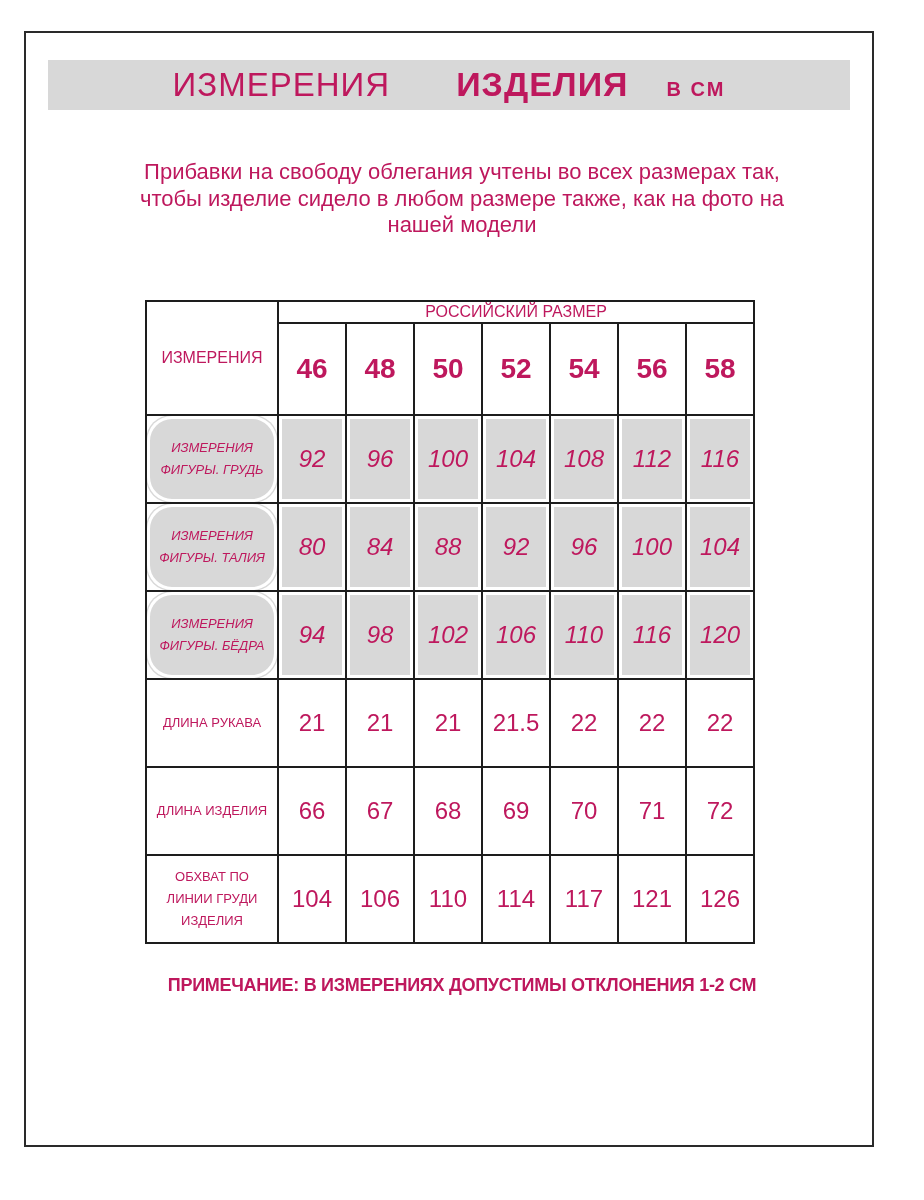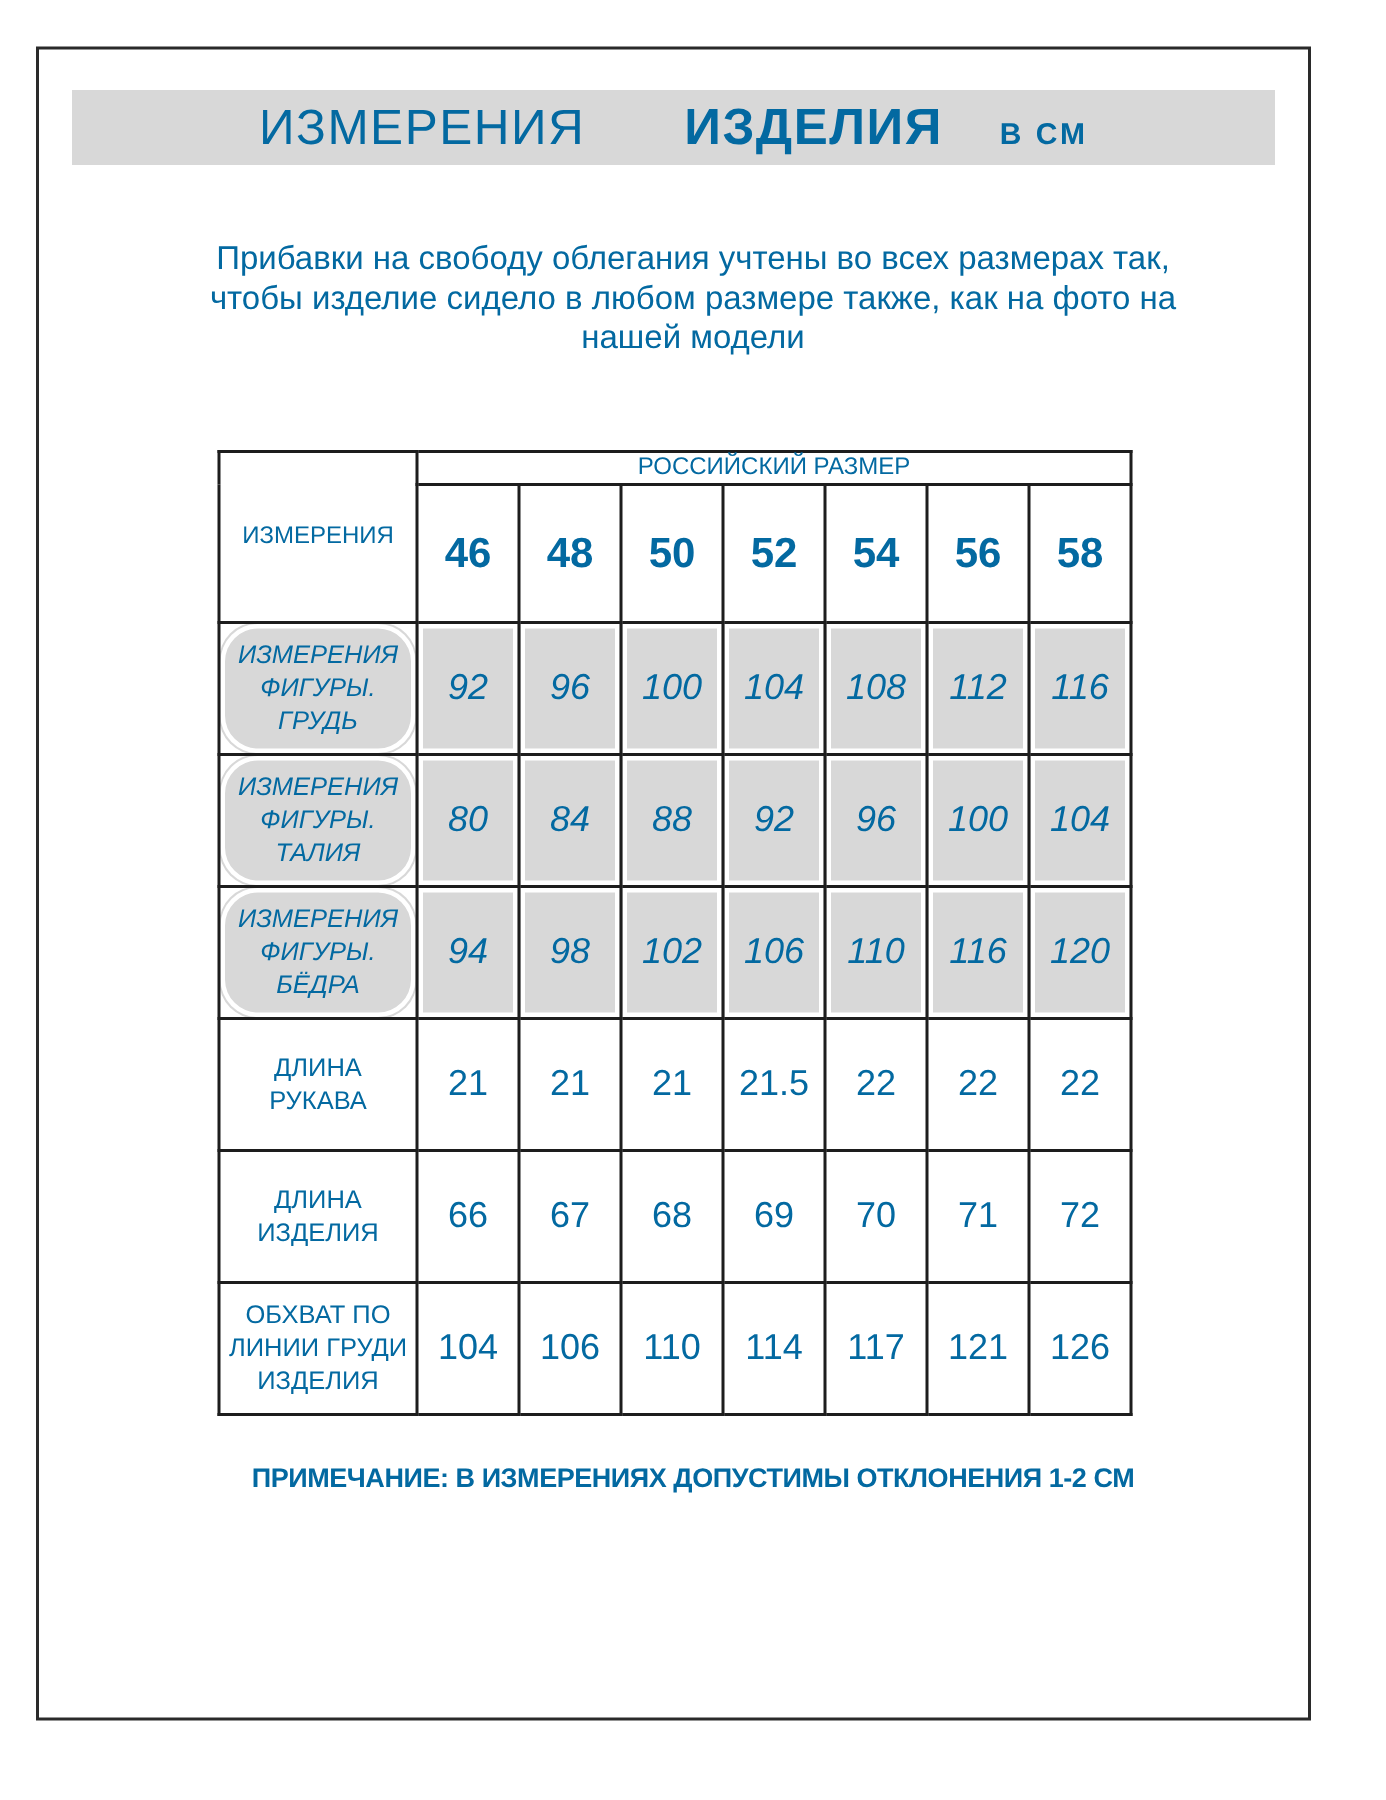--- a/index.html
+++ b/index.html
@@ -1,18 +1,18 @@
 <!DOCTYPE html>
 <html><head>
 <meta charset="utf-8">
 <style>
   html,body{margin:0;padding:0;background:#ffffff;}
   .page{
     position:relative;width:924px;height:1200px;background:#ffffff;
-    font-family:"Liberation Sans", sans-serif;color:#0369a1;overflow:hidden;
+    font-family:"Liberation Sans", sans-serif;color:#be185d;overflow:hidden;
   }
   .frame{
     position:absolute;left:24px;top:31px;width:846px;height:1112px;
     border:2px solid #2a2a2a;
   }
   .titlebar{
     position:absolute;left:48px;top:60px;width:802px;height:50px;
     background:#d8d8d8;display:flex;align-items:baseline;justify-content:center;
   }
   .titlebar .t1{font-size:33px;font-weight:400;letter-spacing:1px;line-height:50px;}
@@ -31,21 +31,21 @@
     border-collapse:collapse;table-layout:fixed;width:608px;
   }
   table.size-table td,table.size-table th{
     border:2px solid #1d1d1d;text-align:center;vertical-align:middle;
     padding:0 4px;box-sizing:border-box;font-weight:400;
   }
   tr.hdr-top td{height:22px;font-size:16px;}
   tr.hdr-sizes td{height:92px;font-size:28px;font-weight:700;}
   td.corner{font-size:18px;}
   tbody td{height:88px;}
-  td.rlabel{font-size:17px;line-height:22px;border-radius:25px;}
+  td.rlabel{font-size:13px;line-height:22px;border-radius:25px;}
   td.val{font-size:24px;}
   td.shaded{background:#d8d8d8;box-shadow:inset 0 0 0 3px #ffffff;}
   td.ital{font-style:italic;}
   .note{
     position:absolute;left:0;top:975px;width:100%;text-align:center;
     font-size:18px;font-weight:700;letter-spacing:-0.3px;
   }
 </style>
 </head>
 <body>

